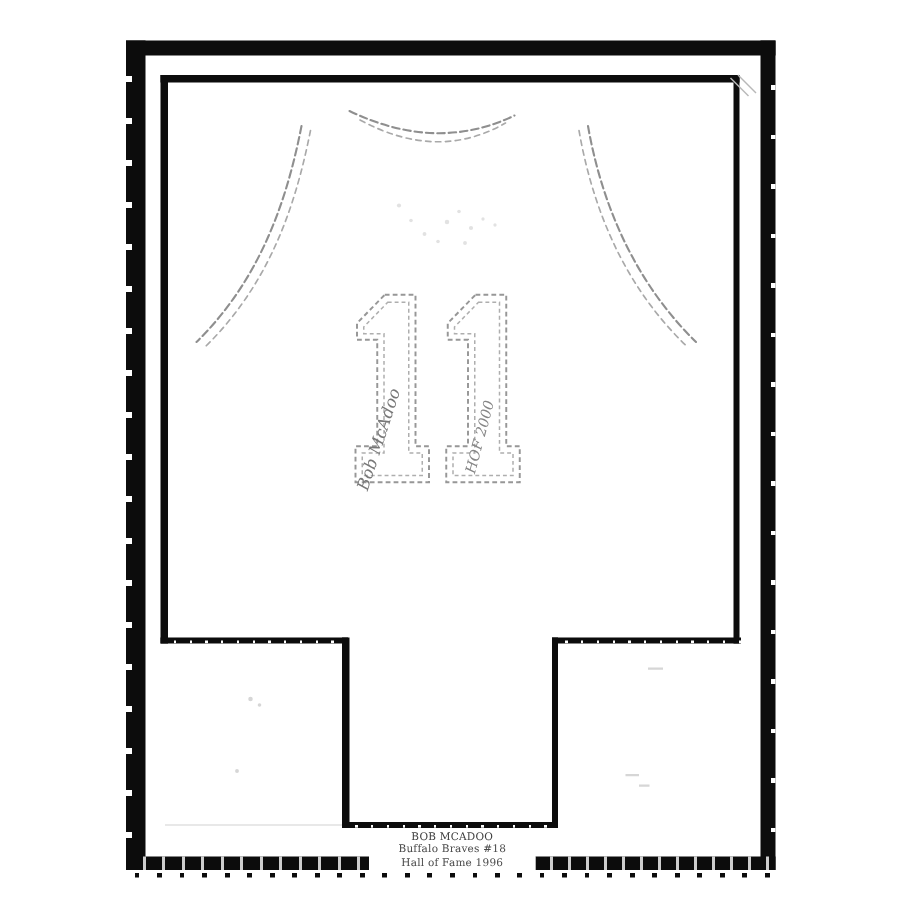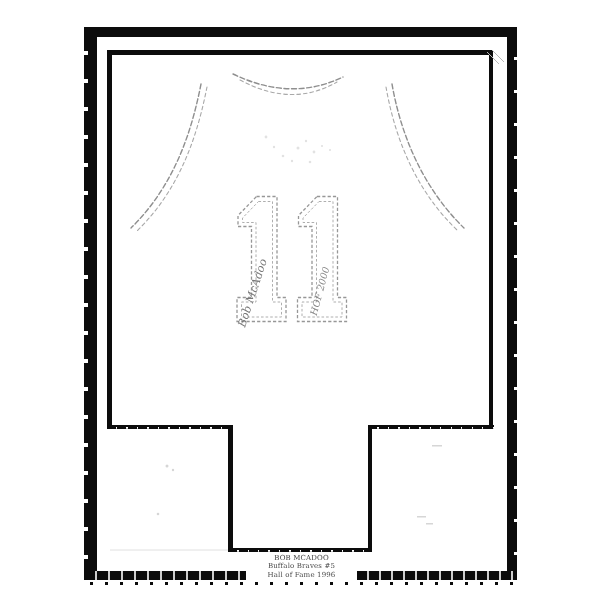--- a/index.html
+++ b/index.html
@@ -122,17 +122,17 @@
       <circle class="matspeck" cx="158" cy="514" r="1.3"></circle>
       <rect class="matspeck" x="432" y="445" width="10" height="1.5"></rect>
       <rect class="matspeck" x="417" y="516" width="9" height="1.5"></rect>
       <rect class="matspeck" x="426" y="523" width="7" height="1.5"></rect>
       <path class="faintline" d="M 110 550 H 228"></path>
     </g>
   </svg>
 
   <div class="nameplate">
     <div class="l1">BOB MCADOO</div>
-    <div class="l2">Buffalo Braves #5</div>
+    <div class="l2">Buffalo Braves #18</div>
     <div class="l3">Hall of Fame 1996</div>
   </div>
 
 </div>
 
 </body></html>

